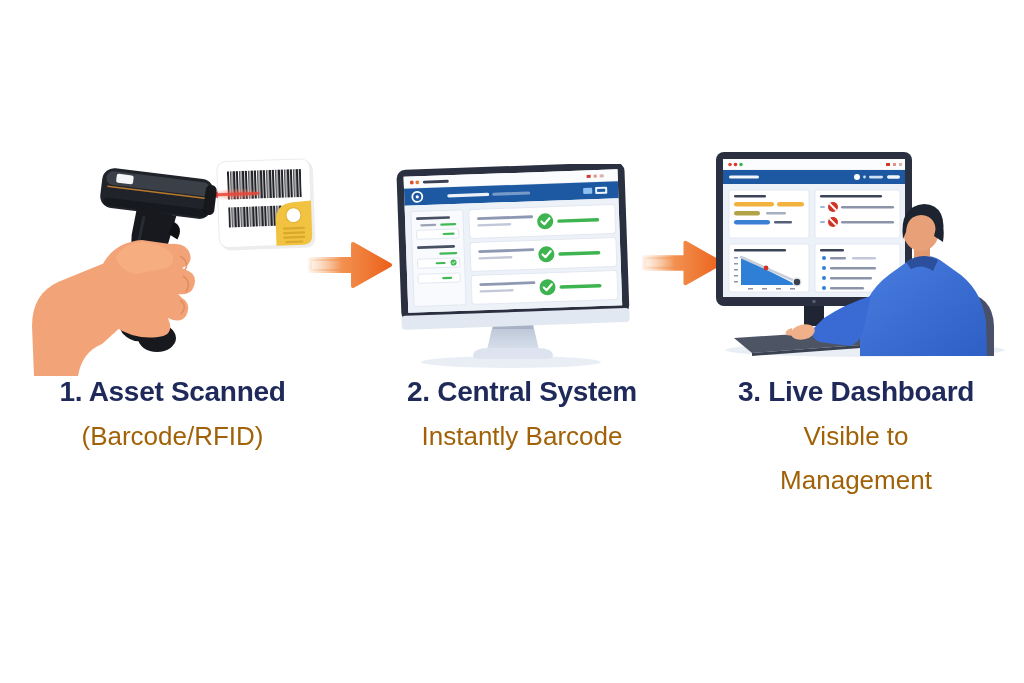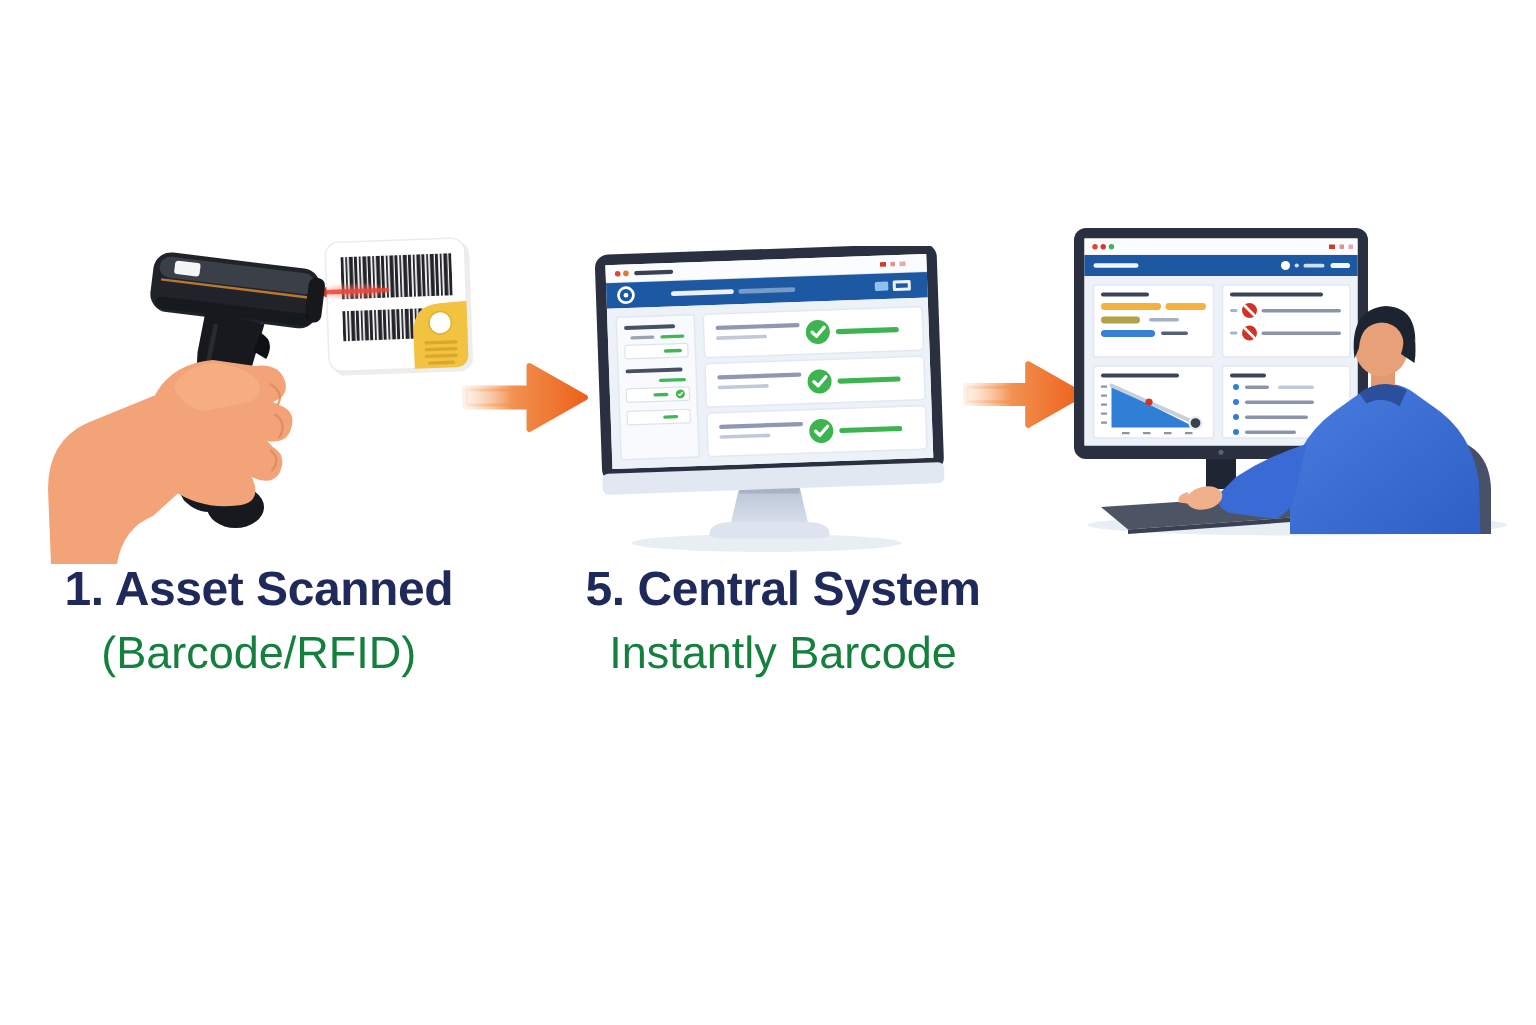--- a/index.html
+++ b/index.html
@@ -2,22 +2,22 @@
 <html><head>
 <meta charset="utf-8">
 <style>
   html,body{margin:0;padding:0;background:#ffffff;}
   .canvas{
     position:relative;width:1024px;height:683px;background:#ffffff;
     overflow:hidden;font-family:"Liberation Sans", sans-serif;
   }
   .illustration{position:absolute;}
   .caption{position:absolute;text-align:center;color:#1f2a5a;}
-  .caption .title{font-size:32px;font-weight:800;line-height:44px;letter-spacing:-0.3px;color:#1f2a5a;}
-  .caption .subtitle{font-size:30px;font-weight:400;line-height:44px;color:#15803d;}
+  .caption .title{font-size:28px;font-weight:800;line-height:44px;letter-spacing:-0.3px;color:#1f2a5a;}
+  .caption .subtitle{font-size:26px;font-weight:400;line-height:44px;color:#a16207;}
   .caption.c3 .subtitle{max-width:200px;margin:0 auto;}
   svg{display:block;}
 </style>
 </head>
 <body>
 
 <div class="canvas">
 
   <svg class="illustration" style="left:30px;top:146px;" width="310" height="232" viewBox="0 0 310 232">
     <defs>
@@ -292,18 +292,22 @@
       <path d="M236,68 Q246,76 243,96 L234,90 Q238,78 233,70 Z" fill="#1d2430"></path>
     </g>
   </svg>
 
   <div class="caption c1" style="left:20px;top:370px;width:305px;">
     <div class="title">1. Asset Scanned</div>
     <div class="subtitle">(Barcode/RFID)</div>
   </div>
 
   <div class="caption c2" style="left:372px;top:370px;width:300px;">
-    <div class="title">5. Central System</div>
+    <div class="title">2. Central System</div>
     <div class="subtitle">Instantly Barcode</div>
   </div>
 
+  <div class="caption c3" style="left:706px;top:370px;width:300px;">
+    <div class="title">3. Live Dashboard</div>
+    <div class="subtitle">Visible to Management</div>
+  </div>
 
 </div>
 
 </body></html>

